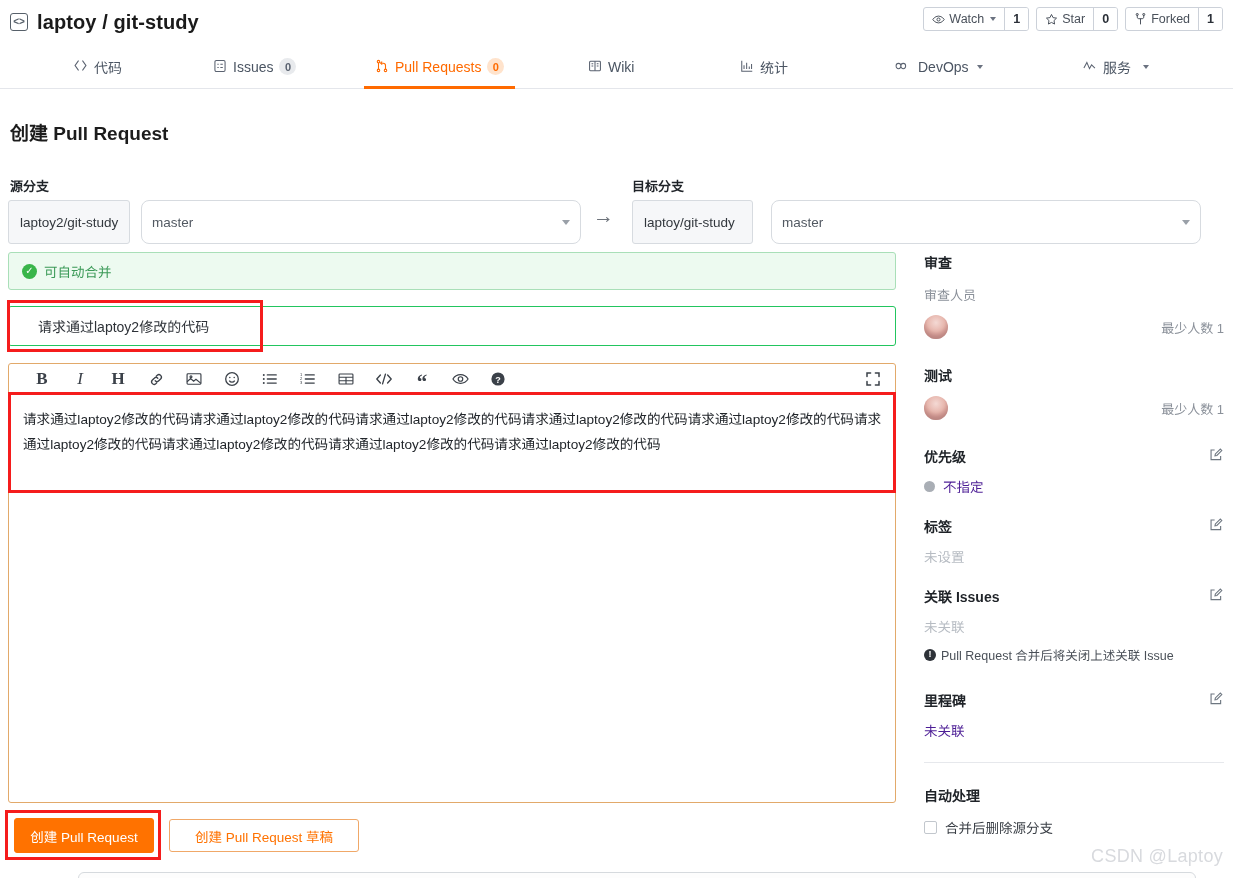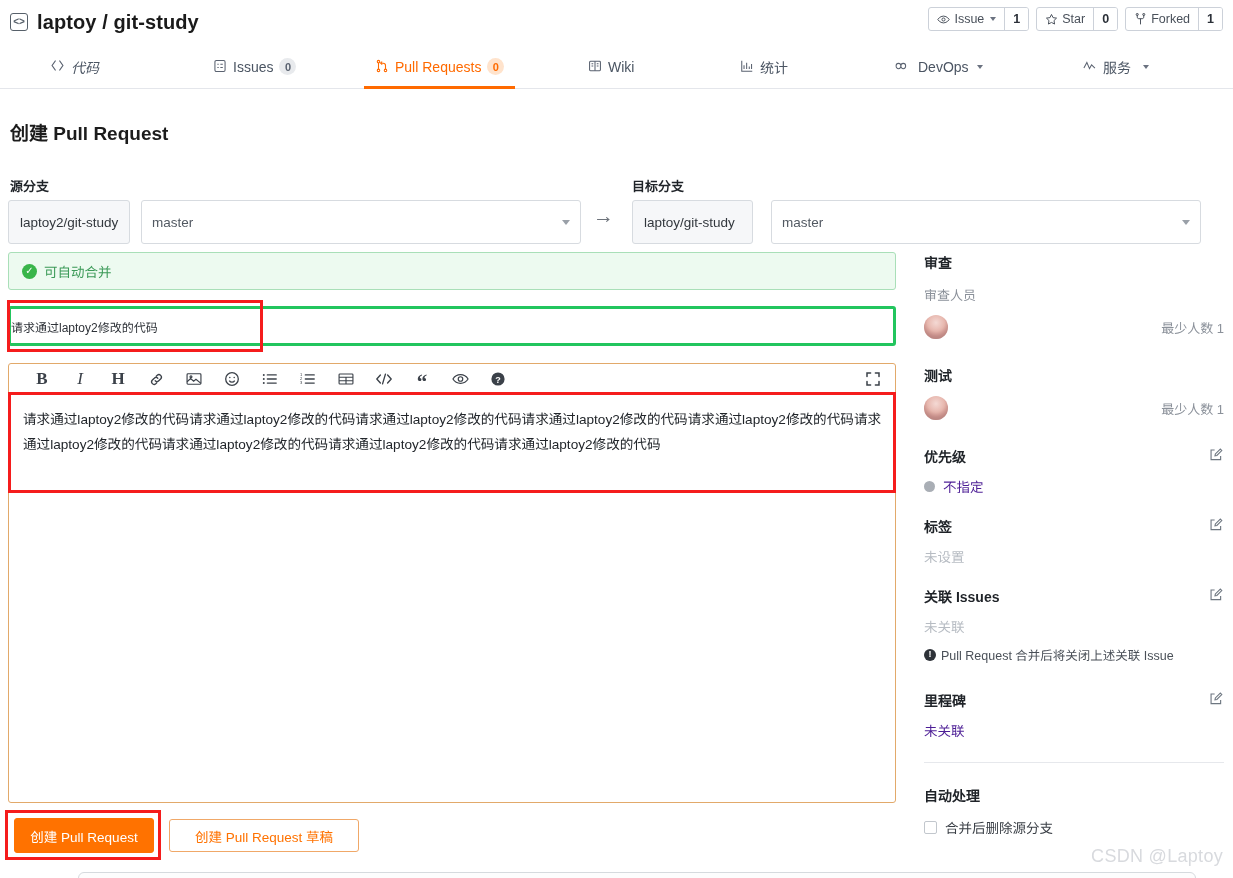--- a/index.html
+++ b/index.html
@@ -93,21 +93,21 @@
 
   .combo {
     position:absolute; height:44px; border:1px solid #d7dbe0; border-radius:3px;
     background:#fff; display:flex; align-items:center;
     font-size:13.5px; color:#525962;
   }
   .combo.pill {
     background:#f6f7f9; padding:0 11px; color:#32373d; font-size:13.5px;
     border-radius:3px;
   }
-  .combo.select { padding:10px 10px; justify-content:space-between; }
+  .combo.select { padding:10px 10px; justify-content:space-between;border-radius:8px; }
   .combo.select .sel-caret {
     width:0;height:0;border-left:4px solid transparent;border-right:4px solid transparent;
     border-top:5px solid #9aa0a8;
   }
   #src-repo { left:8px; top:200px; }
   #src-branch{ left:141px; top:200px; width:440px; }
   .arrow {
     position:absolute; left:593px; top:205px; font-size:21px; color:#6d737b;
     line-height:1;
   }
@@ -123,22 +123,22 @@
   }
   .check-circle {
     width:15px; height:15px; border-radius:50%; background:#39b54a;
     display:flex; align-items:center; justify-content:center;
     color:#fff; font-size:10px; line-height:1;
   }
 
   
   .title-input {
     position:absolute; left:8px; top:306px; width:888px; height:40px;
-    border:3px solid #22c55e; border-radius:3px; background:#fff;
-    font-size:12px; color:#2e3238; padding:0 0;
+    border:1px solid #22c55e; border-radius:3px; background:#fff;
+    font-size:14px; color:#2e3238; padding:0 29px;
     font-family:"Liberation Sans","DejaVu Sans",sans-serif;
   }
 
   
   .editor {
     position:absolute; left:8px; top:363px; width:888px; height:440px;
     border:1px solid #e2a96a; border-radius:3px; background:#fff;
   }
   .editor-toolbar {
     position:relative; height:31px; border-bottom:1px solid #e7e9ec;
@@ -240,21 +240,21 @@
       <span class="repo-name">laptoy / git-study</span>
     </div>
 
     <div class="topbar-right">
       <div class="counter-btn">
         <span class="cb-main">
           <svg width="13" height="13" viewBox="0 0 16 16" fill="none" stroke="#49505a" stroke-width="1.2">
             <path d="M1 8s2.5-4.2 7-4.2S15 8 15 8s-2.5 4.2-7 4.2S1 8 1 8z"></path>
               <circle cx="8" cy="8" r="1.9"></circle>
           </svg>
-          <span>Issue</span>
+          <span>Watch</span>
           <i class="caret"></i>
         </span>
         <span class="cb-num">1</span>
       </div>
 
       <div class="counter-btn">
         <span class="cb-main">
           <svg width="13" height="13" viewBox="0 0 16 16" fill="none" stroke="#49505a" stroke-width="1.2">
             <path d="M8 1.8l1.9 3.9 4.3.6-3.1 3 .7 4.3L8 11.6 4.2 13.6l.7-4.3-3.1-3 4.3-.6z"></path>
           </svg>
@@ -273,21 +273,21 @@
           </svg>
           <span>Forked</span>
         </span>
         <span class="cb-num">1</span>
       </div>
     </div>
   </div>
 
   <div class="navbar">
 
-    <div class="nav-tab" style="left:50px;font-style:italic;">
+    <div class="nav-tab" style="left:73px;">
       <span class="ico">
         <svg width="15" height="15" viewBox="0 0 16 16" fill="none" stroke="#5a6270" stroke-width="1.3" stroke-linecap="round" stroke-linejoin="round">
           <path d="M5.6 3.2L2.2 8l3.4 4.8M10.4 3.2L13.8 8l-3.4 4.8"></path>
         </svg>
       </span>
       <span>代码</span>
     </div>
 
     <div class="nav-tab" style="left:213px;">
       <span class="ico">

